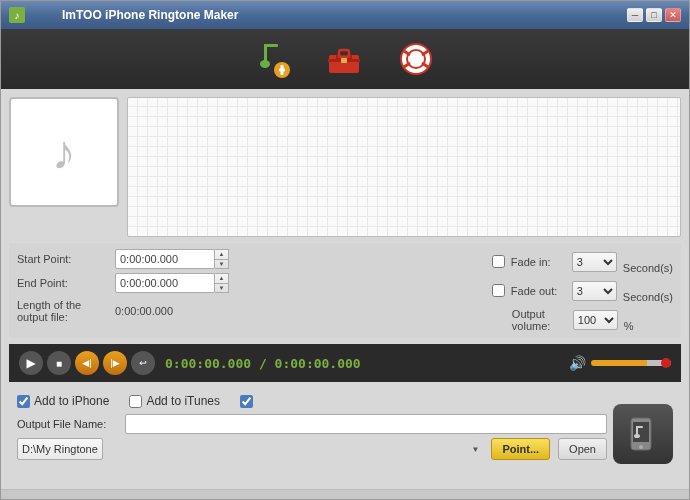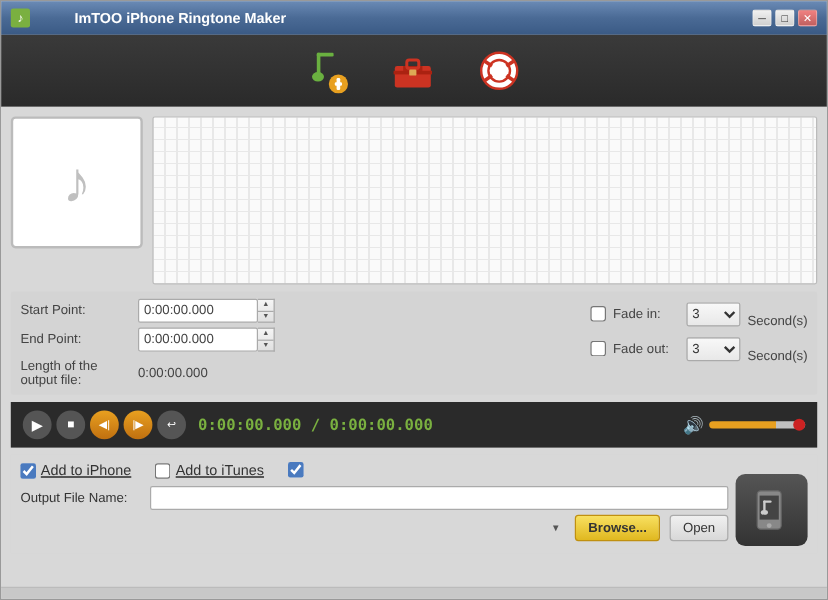--- a/index.html
+++ b/index.html
@@ -321,22 +321,21 @@
     
     .bottom-section {
       background: #d8d8d8;
       padding: 6px 8px;
     }
 
     .checkbox-row {
       display: flex;
       gap: 20px;
       margin-bottom: 6px;
-      align-items: flex-start;
-      text-decoration: underline;
+      align-items: center;
     }
 
     .checkbox-item {
       display: flex;
       align-items: center;
       gap: 4px;
     }
     .checkbox-item input[type="checkbox"] {
       accent-color: #4a7abf;
     }
@@ -556,20 +555,30 @@
         <div class="fade-row">
           <input type="checkbox" class="fade-checkbox" style="">
           <span class="fade-label">Fade out:</span>
           <select class="fade-select">
             <option>3</option>
             <option>1</option>
             <option>2</option>
             <option>5</option>
           </select>
           <span class="fade-unit">Second(s)</span>
+        </div>
+        <div class="fade-row">
+          <span style="width:14px;"></span>
+          <span class="fade-label">Output volume:</span>
+          <select class="fade-select">
+            <option>100</option>
+            <option>50</option>
+            <option>75</option>
+          </select>
+          <span class="fade-unit">%</span>
         </div>
       </div>
     </div>
 
     <div class="playback-bar">
       <div class="play-controls">
         <button class="play-btn dark" style="font-size:12px;">▶</button>
         <button class="play-btn dark" style="font-size:10px;">■</button>
         <button class="play-btn orange" style="font-size:9px;">◀|</button>
         <button class="play-btn orange" style="font-size:9px;">|▶</button>
@@ -601,23 +610,26 @@
             </div>
           </div>
 
           <div class="field-row">
             <span class="field-label">Output File Name:</span>
             <input class="field-input" type="text" style="">
           </div>
 
           <div class="field-row">
             <div class="folder-select-wrap">
+              <select class="folder-select">
+                <option>D:\My Ringtone</option>
+              </select>
               <span class="folder-select-arrow">▼</span>
             </div>
-            <button class="browse-btn">Browse...</button>
+            <button class="browse-btn">Point...</button>
             <button class="open-btn">Open</button>
           </div>
         </div>
 
         <div class="phone-icon-area">
           <svg width="40" height="40" viewBox="0 0 40 40">
 
             <rect x="8" y="4" width="20" height="32" rx="3" fill="#888" stroke="#666" stroke-width="1"></rect>
             <rect x="10" y="8" width="16" height="20" fill="#444"></rect>
             <circle cx="18" cy="33" r="2" fill="#aaa"></circle>

